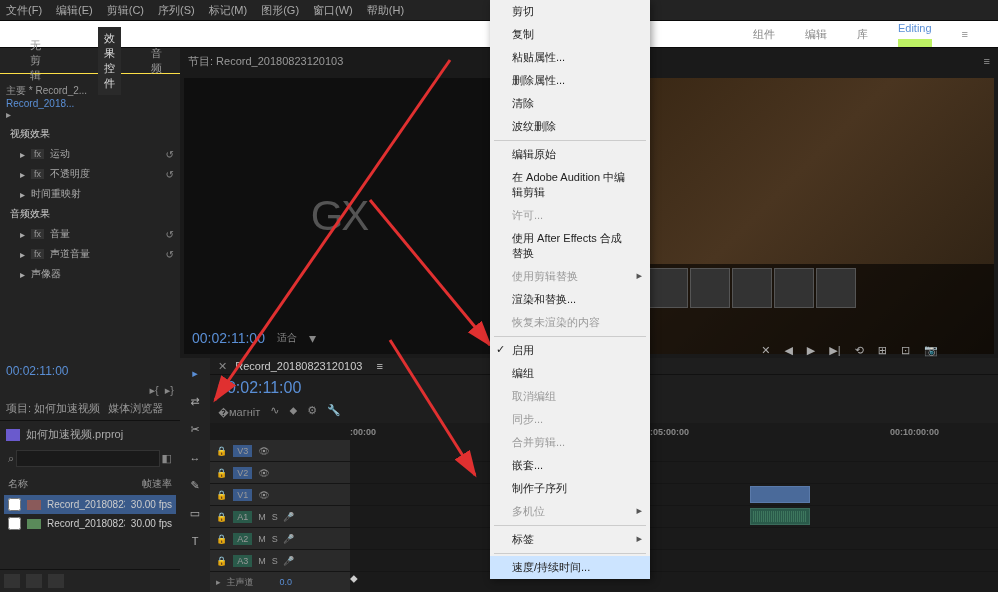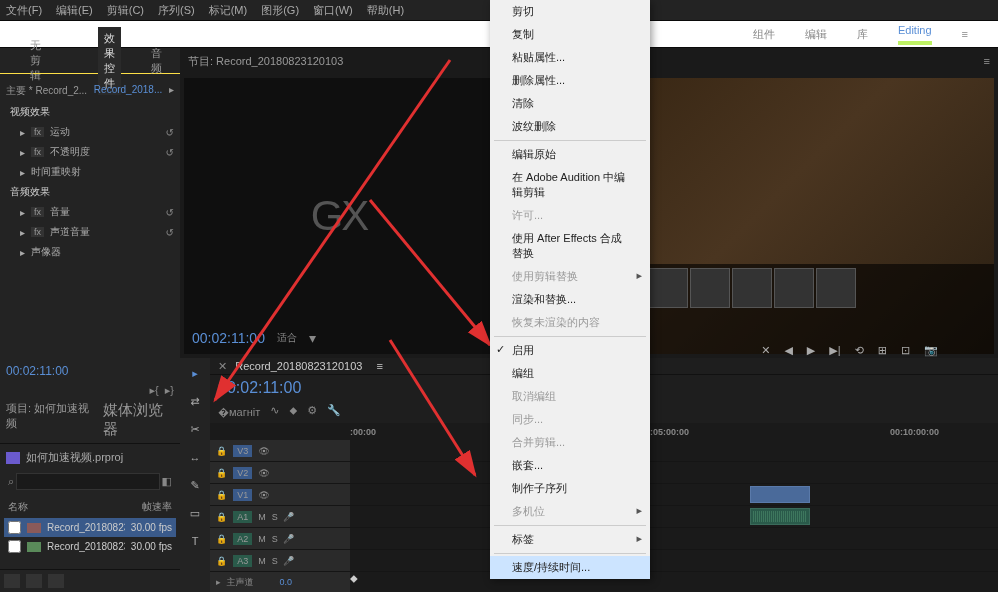--- a/index.html
+++ b/index.html
@@ -1,27 +1,27 @@
 <!DOCTYPE html>
 <html><head>
 <meta charset="utf-8">
 <style>
 * { margin: 0; padding: 0; box-sizing: border-box; font-family: "Microsoft YaHei", Arial, sans-serif; }
 body { background: #1e1e1e; color: #ccc; font-size: 11px; width: 998px; height: 592px; overflow: hidden; position: relative; }
 .menubar { height: 20px; background: #232323; display: flex; align-items: center; padding: 0 6px; gap: 14px; color: #aaa; }
 .menubar span { cursor: pointer; }
 .top-tabs { height: 28px; background: #ffffff; display: flex; justify-content: flex-end; align-items: center; padding-right: 30px; gap: 30px; color: #888; border-top: 1px solid #0a0a0a; border-bottom: 1px solid #0a0a0a; }
-.top-tabs .active { color: #5a8fd6; border-bottom: 4px solid #bef264; padding-bottom: 5px; text-align: center; }
+.top-tabs .active { color: #5a8fd6; border-bottom: 8px solid #bef264; padding-bottom: 5px; text-align: center; }
 .workspace { display: flex; height: 310px; }
 .left-col { width: 180px; background: #232323; display: flex; flex-direction: column; }
 .panel-tabs { height: 26px; display: flex; align-items: center; padding: 0 24px; gap: 24px; color: #999; border-bottom: 1px solid #fde047; }
 .panel-tabs .tab { padding: 4px 6px; }
 .panel-tabs .tab.active { background: #2a2a2a; color: #ddd; margin-left: 27px; }
 .effects-panel { flex: 1; padding: 6px; font-size: 10px; }
-.effects-header { display: flex; justify-content: space-between; padding: 4px 0; color: #999; }
+.effects-header { display: flex; justify-content: space-between; padding: 4px 0; color: #999; flex-direction: column; }
 .effect-group { padding: 3px 0 3px 4px; }
 .effect-row { display: flex; align-items: center; padding: 3px 0 3px 14px; gap: 6px; color: #aaa; }
 .fx-badge { background: #333; padding: 0 3px; font-size: 9px; color: #999; }
 .reset-icon { margin-left: auto; color: #888; }
 .center-col { flex: 1; background: #1a1a1a; display: flex; flex-direction: column; position: relative; }
 .source-tabs { height: 26px; display: flex; align-items: center; padding: 0 8px; color: #999; }
 .program-area { flex: 1; background: #000; position: relative; margin: 4px; }
 .program-left { position: absolute; left: 0; top: 0; width: 310px; height: 100%; background: #0f0f0f; display: flex; flex-direction: column; align-items: center; justify-content: flex-end; }
 .watermark { position: absolute; top: 50%; left: 50%; transform: translate(-50%, -50%); font-size: 42px; color: #bbb; opacity: 0.4; font-weight: 300; letter-spacing: -2px; }
 .timecode-source { color: #5a8fd6; font-size: 14px; padding: 8px; align-self: flex-start; display: flex; gap: 12px; align-items: center; }
@@ -201,21 +201,21 @@
   <span>⊡</span>
   <span>📷</span>
 </div>
 
 <div class="lower">
   <div class="project-panel">
     <div class="tc-display">00:02:11:00</div>
     <div style="display:flex;justify-content:flex-end;padding:0 6px;color:#888"><span>▸{</span>&nbsp;&nbsp;<span>▸}</span></div>
     <div class="proj-tabs">
       <span>项目: 如何加速视频</span>
-      <span style="font-size:15px">媒体浏览器</span>
+      <span style="font-size:11px">媒体浏览器</span>
     </div>
     <div class="proj-name">
       <div class="bin-icon"></div>
       <span>如何加速视频.prproj</span>
     </div>
     <div class="search-row">
       <span style="color:#888;padding:2px">⌕</span>
       <input placeholder="" style="">
       <span style="color:#888;padding:2px">◧</span>
     </div>

